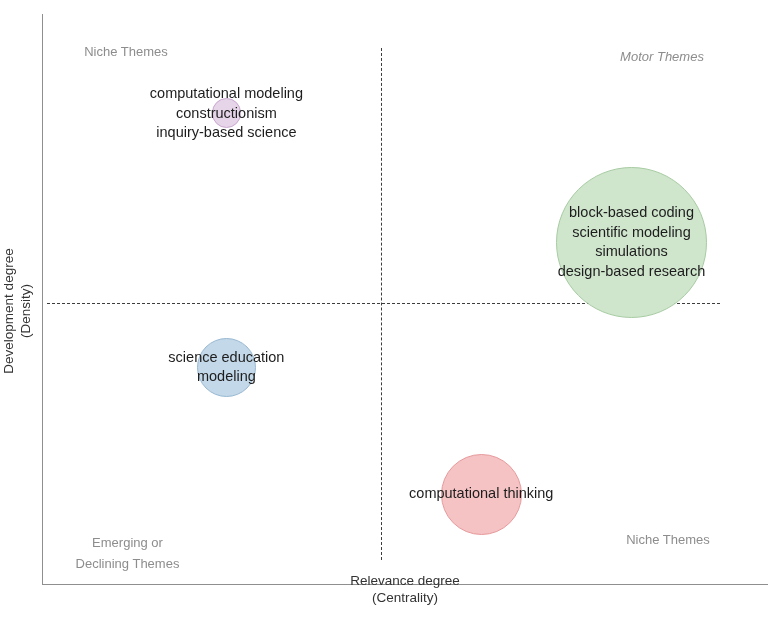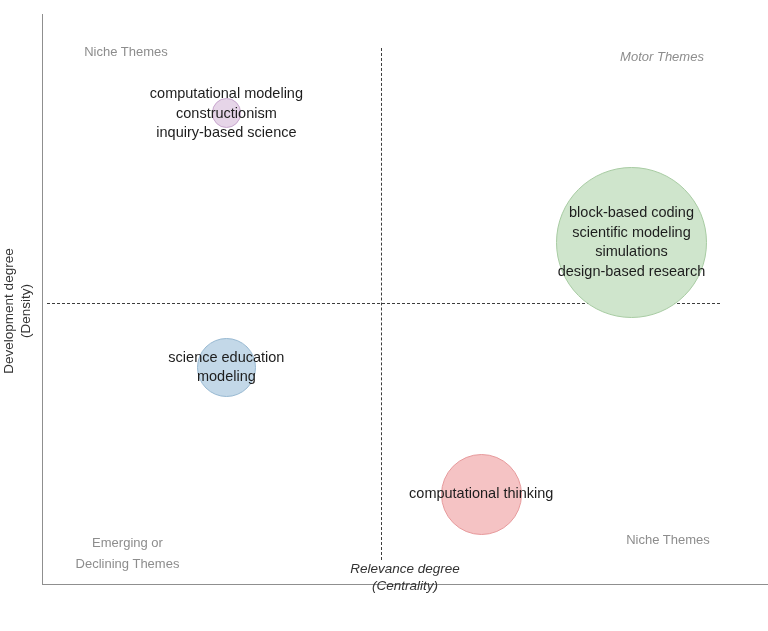--- a/index.html
+++ b/index.html
@@ -60,23 +60,22 @@
   .axis-title {
     position: absolute;
     color: #333333;
     font-size: 13.5px;
     line-height: 17px;
     text-align: center;
     white-space: pre-line;
   }
   #x-axis-title {
     left: 42px;
-    top: 560px;
+    top: 572px;
     width: 726px;
-    font-style: italic;
   }
   #y-axis-title {
     left: -123px;
     top: 294px;
     width: 280px;
     transform: rotate(-90deg);
     transform-origin: center center;
   }
 
   

